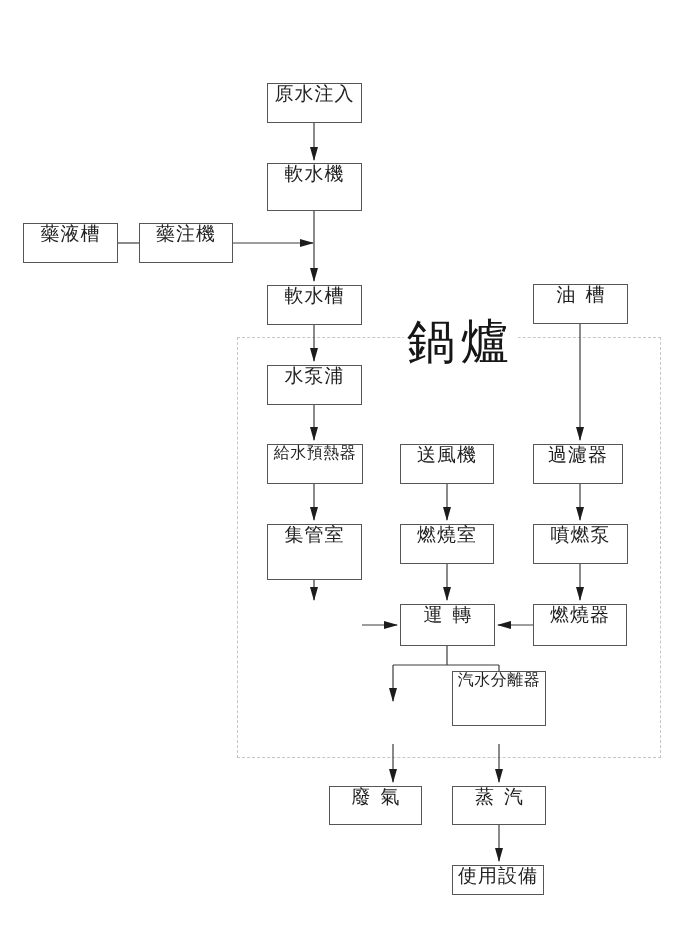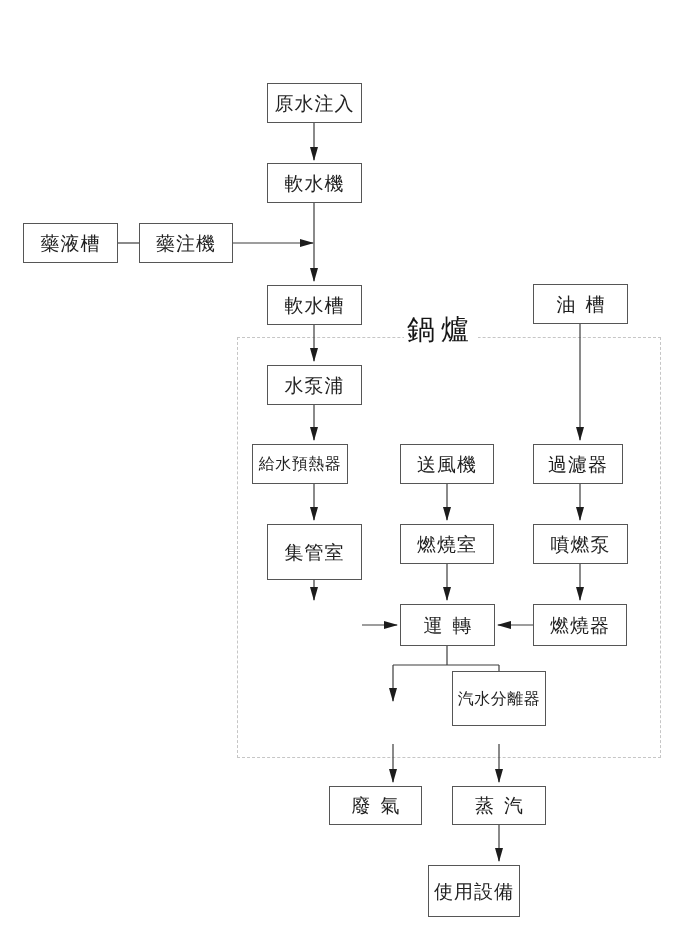--- a/index.html
+++ b/index.html
@@ -3,32 +3,32 @@
 <meta charset="utf-8">
 <style>
   html,body{margin:0;padding:0;background:#ffffff;}
   #canvas{
     position:relative;width:688px;height:944px;background:#ffffff;overflow:hidden;
     font-family:"DejaVu Serif","Liberation Serif",serif;color:#1f1f1f;
   }
   #wires{position:absolute;left:0;top:0;width:688px;height:944px;}
   .node{
     position:absolute;box-sizing:border-box;border:1px solid #565656;background:#ffffff;
-    display:flex;align-items:center;justify-content:center;z-index:2;
+    display:flex;justify-content:center;z-index:2;
   }
   .node span{font-size:19px;letter-spacing:1px;white-space:nowrap;line-height:1;}
   .node.c2 span{letter-spacing:10px;margin-right:-10px;}
   .node.c5 span{font-size:16px;letter-spacing:0.5px;}
   #boiler-region{
     position:absolute;left:237px;top:337px;width:424px;height:421px;box-sizing:border-box;
     border:1px dashed #c6c6c6;z-index:0;
   }
   #boiler-title{
     position:absolute;left:404px;top:315px;z-index:3;background:#ffffff;
-    font-size:28px;letter-spacing:6px;line-height:1.1;padding:0 3px;color:#161616;
+    font-size:48px;letter-spacing:6px;line-height:1.1;padding:0 3px;color:#161616;
   }
 </style>
 </head>
 <body>
 
 <div id="canvas">
 
   <div id="boiler-region"></div>
   <div id="boiler-title">鍋爐</div>
 
@@ -61,41 +61,41 @@
       <line x1="393" y1="744" x2="393" y2="782" marker-end="url(#arr)"></line>
       <line x1="499" y1="744" x2="499" y2="782" marker-end="url(#arr)"></line>
       <line x1="499" y1="825" x2="499" y2="861" marker-end="url(#arr)"></line>
     </g>
   </svg>
 
   <div class="node" style="left:267px;top:83px;width:95px;height:40px">
     <span>原水注入</span>
   </div>
 
-  <div class="node" style="left:267px;top:163px;width:95px;height:40px">
+  <div class="node" style="left:267px;top:163px;width:95px;height:48px">
     <span>軟水機</span>
   </div>
 
   <div class="node" style="left:23px;top:223px;width:95px;height:40px">
     <span>藥液槽</span>
   </div>
 
   <div class="node" style="left:139px;top:223px;width:94px;height:40px">
     <span>藥注機</span>
   </div>
 
   <div class="node" style="left:267px;top:285px;width:95px;height:40px">
     <span>軟水槽</span>
   </div>
 
   <div class="node" style="left:267px;top:365px;width:95px;height:40px">
     <span>水泵浦</span>
   </div>
 
-  <div class="node c5" style="left:252px;top:444px;width:96px;height:40px">
+  <div class="node c5" style="left:267px;top:444px;width:96px;height:40px">
     <span>給水預熱器</span>
   </div>
 
   <div class="node" style="left:267px;top:524px;width:95px;height:56px">
     <span>集管室</span>
   </div>
 
 
   <div class="node" style="left:400px;top:444px;width:94px;height:40px">
     <span>送風機</span>
@@ -131,17 +131,17 @@
   </div>
 
   <div class="node c2" style="left:329px;top:786px;width:93px;height:39px">
     <span>廢氣</span>
   </div>
 
   <div class="node c2" style="left:452px;top:786px;width:94px;height:39px">
     <span>蒸汽</span>
   </div>
 
-  <div class="node" style="left:428px;top:865px;width:92px;height:52px">
+  <div class="node" style="left:452px;top:865px;width:92px;height:30px">
     <span>使用設備</span>
   </div>
 
 </div>
 
 </body></html>

